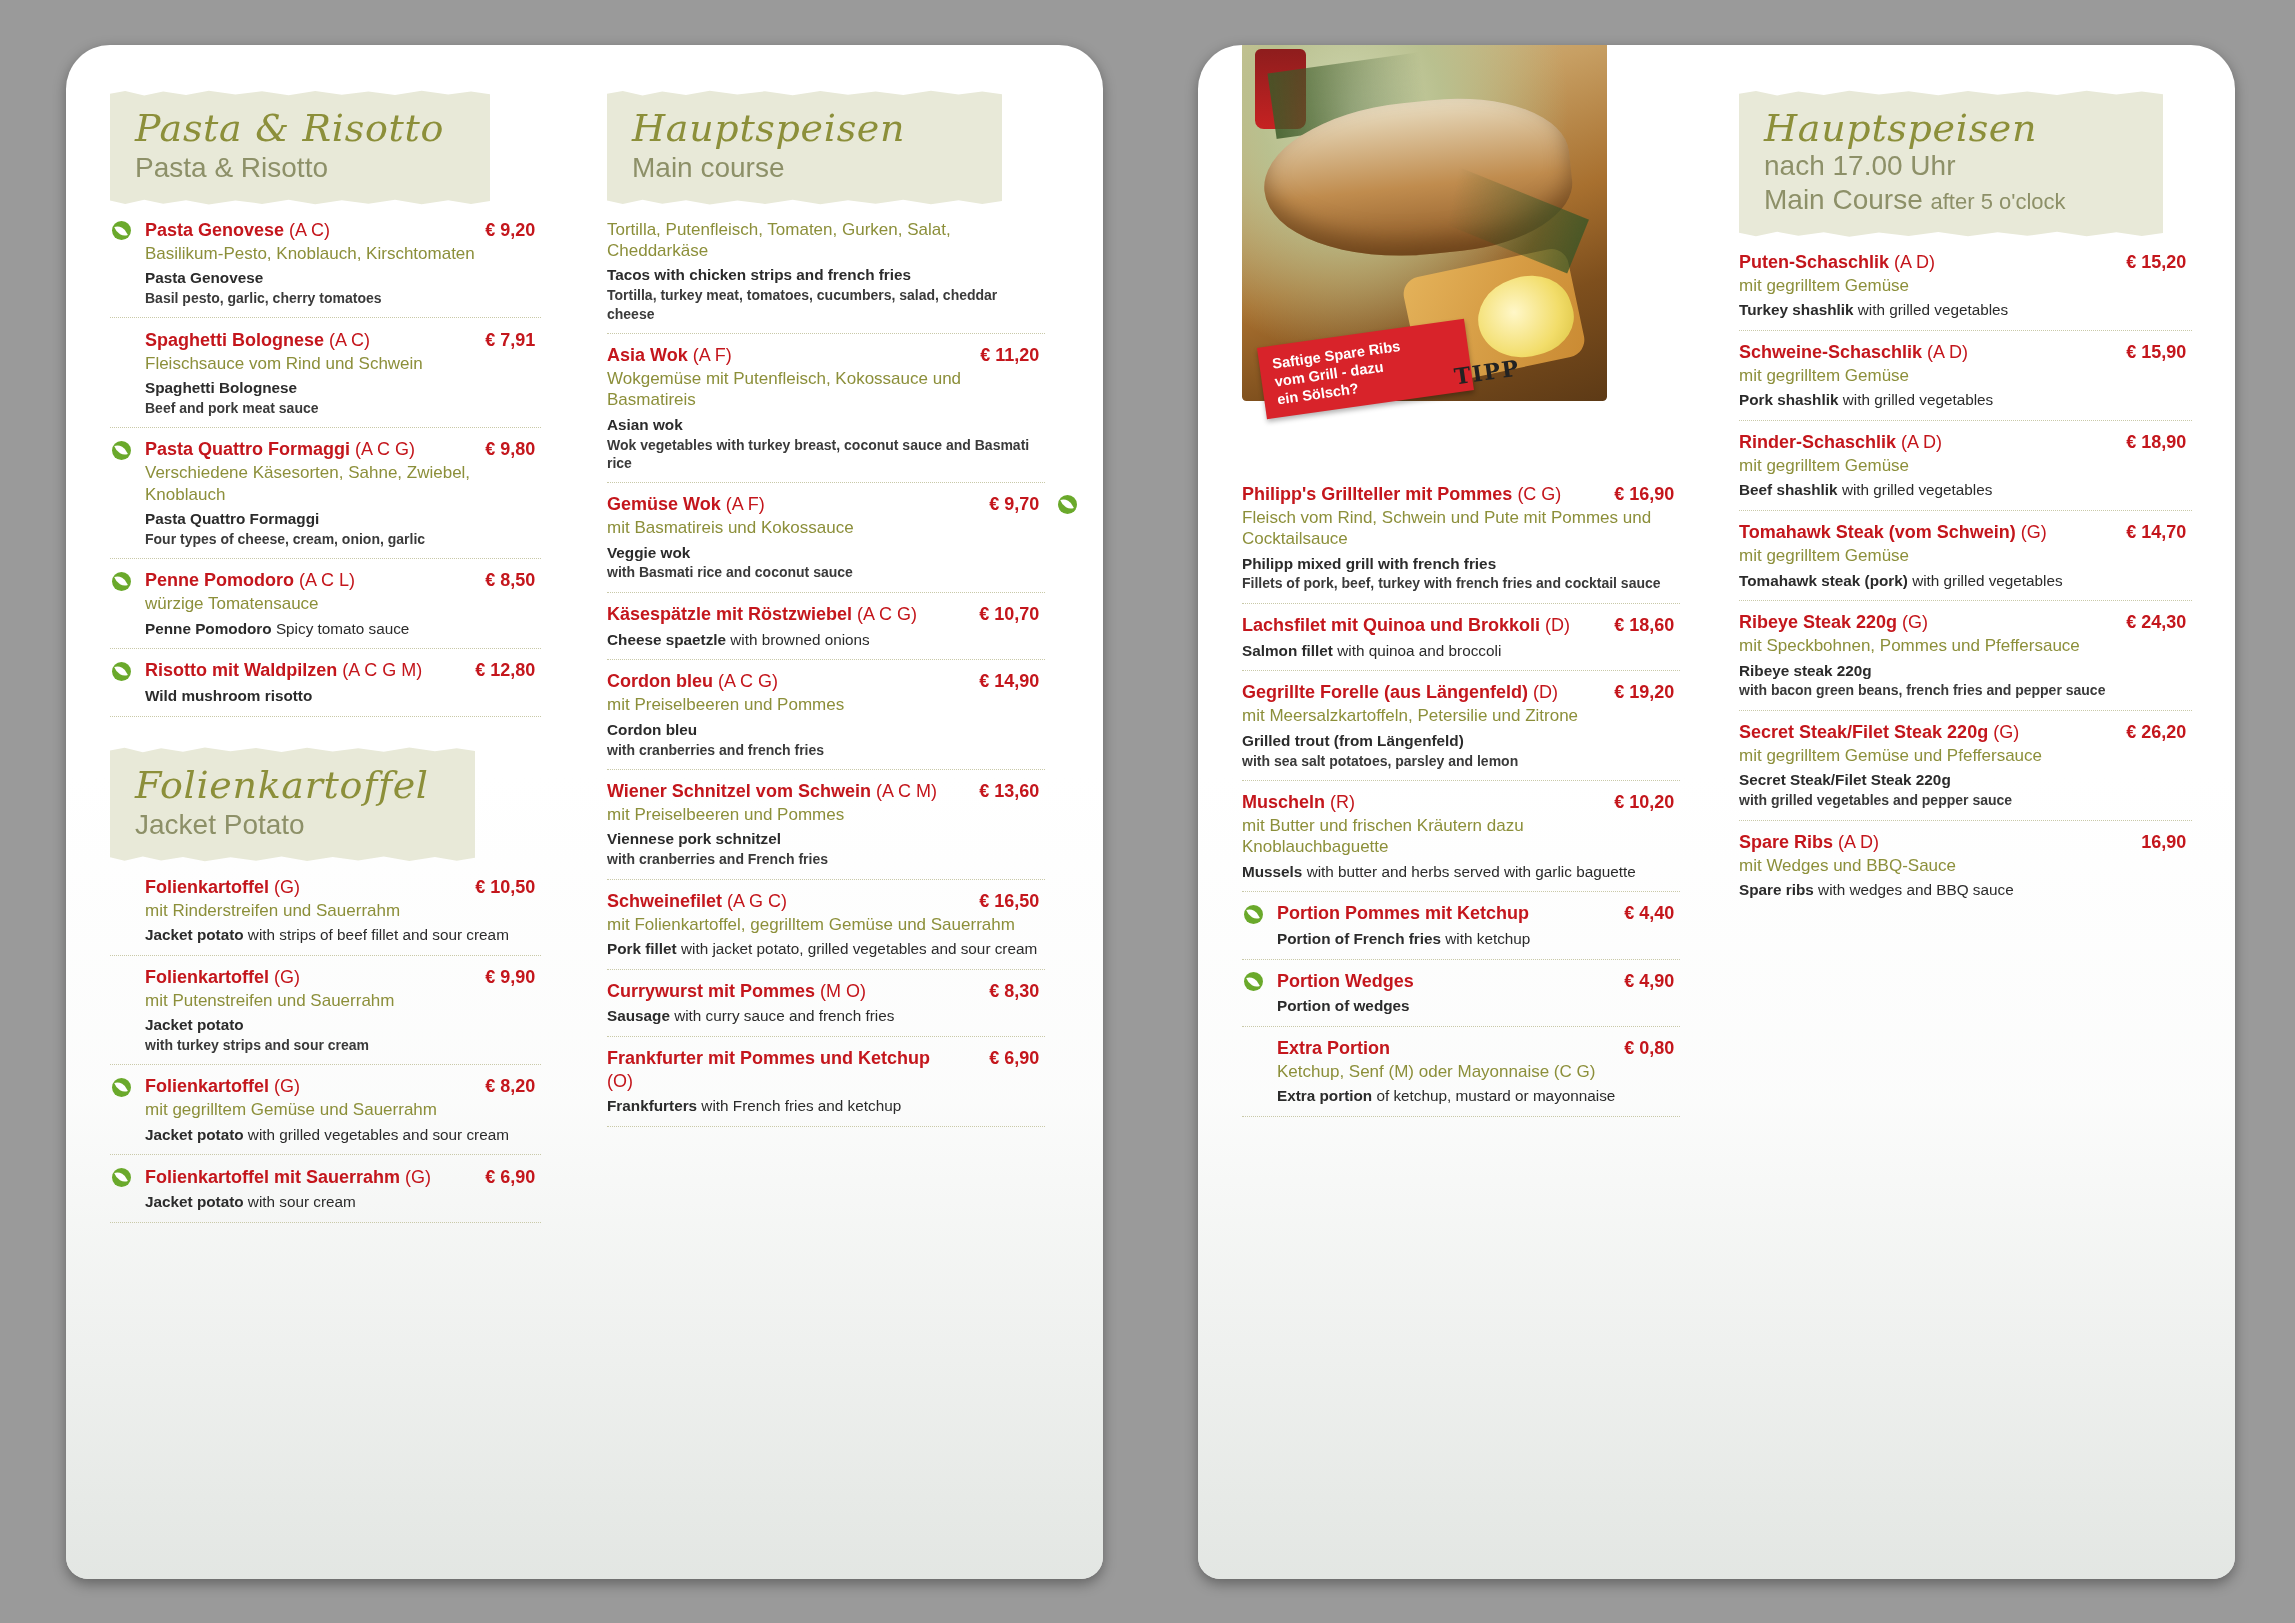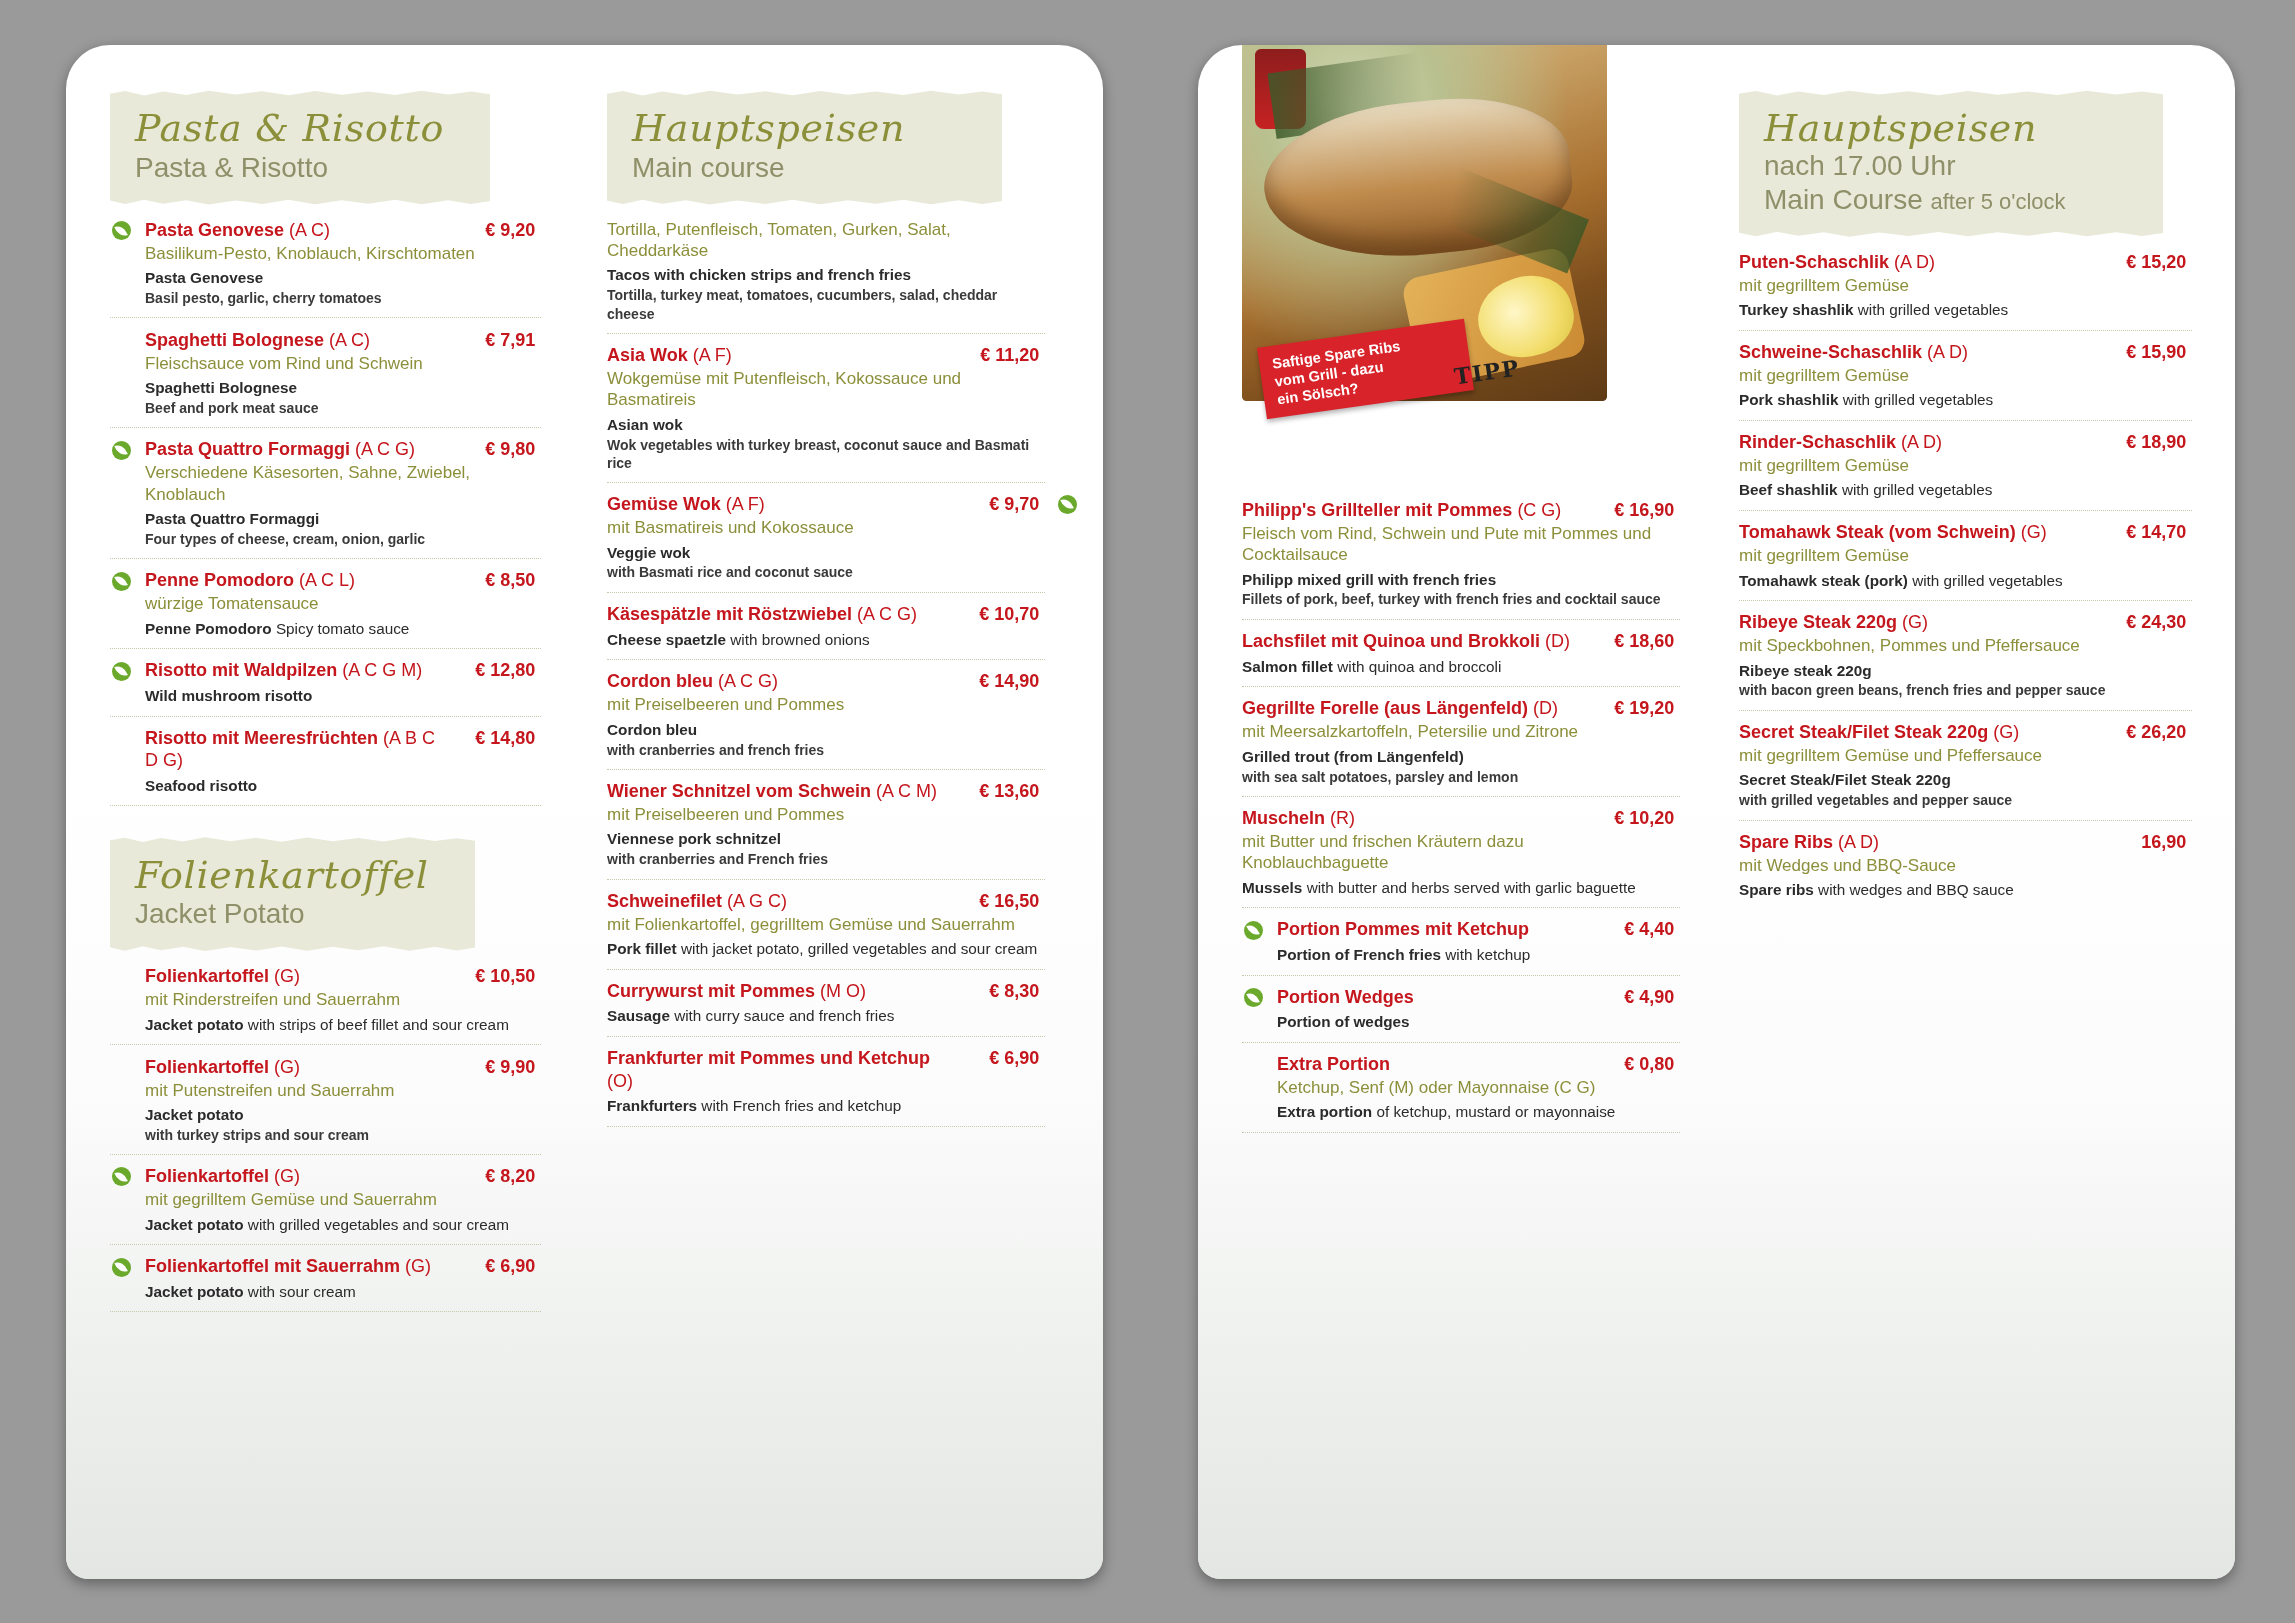--- a/index.html
+++ b/index.html
@@ -249,27 +249,20 @@
 
         <div class="item">
           <span class="veg"></span>
           <div class="row1">
             <div class="name"><span>Risotto mit Waldpilzen</span> <span class="alg">(A C G M)</span></div>
             <div class="price">€ 12,80</div>
           </div>
           <div class="name-en">Wild mushroom risotto</div>
         </div>
 
-        <div class="item">
-          <div class="row1">
-            <div class="name"><span>Risotto mit Meeresfrüchten</span> <span class="alg">(A B C D G)</span></div>
-            <div class="price">€ 14,80</div>
-          </div>
-          <div class="name-en">Seafood risotto</div>
-        </div>
 
       </div>
 
       
       <div class="banner" style="margin-top:26px;min-width:365px;">
         <div class="banner-de">Folienkartoffel</div>
         <div class="banner-en">Jacket Potato</div>
       </div>
 
       <div class="items">
@@ -422,21 +415,21 @@
       <div class="lemon"></div>
     </div>
     <div class="tipp-badge" style="left:63px;top:288px;width:183px;">
       <div>Saftige Spare Ribs</div>
       <div>vom Grill - dazu</div>
       <div>ein Sölsch?</div>
     </div>
     <div class="tipp-word" style="left:256px;top:314px;">TIPP</div>
 
     <div class="col" style="left:44px;top:438px;width:438px;">
-      <div class="items" style="margin-top:16px;">
+      <div class="items" style="margin-top:0;">
 
         <div class="item" style="padding-left:0;">
           <div class="row1">
             <div class="name"><span>Philipp's Grillteller mit Pommes</span> <span class="alg">(C G)</span></div>
             <div class="price">€ 16,90</div>
           </div>
           <div class="desc-de">Fleisch vom Rind, Schwein und Pute mit Pommes und Cocktailsauce</div>
           <div class="name-en">Philipp mixed grill with french fries</div>
           <div class="desc-en">Fillets of pork, beef, turkey with french fries and cocktail sauce</div>
         </div>

